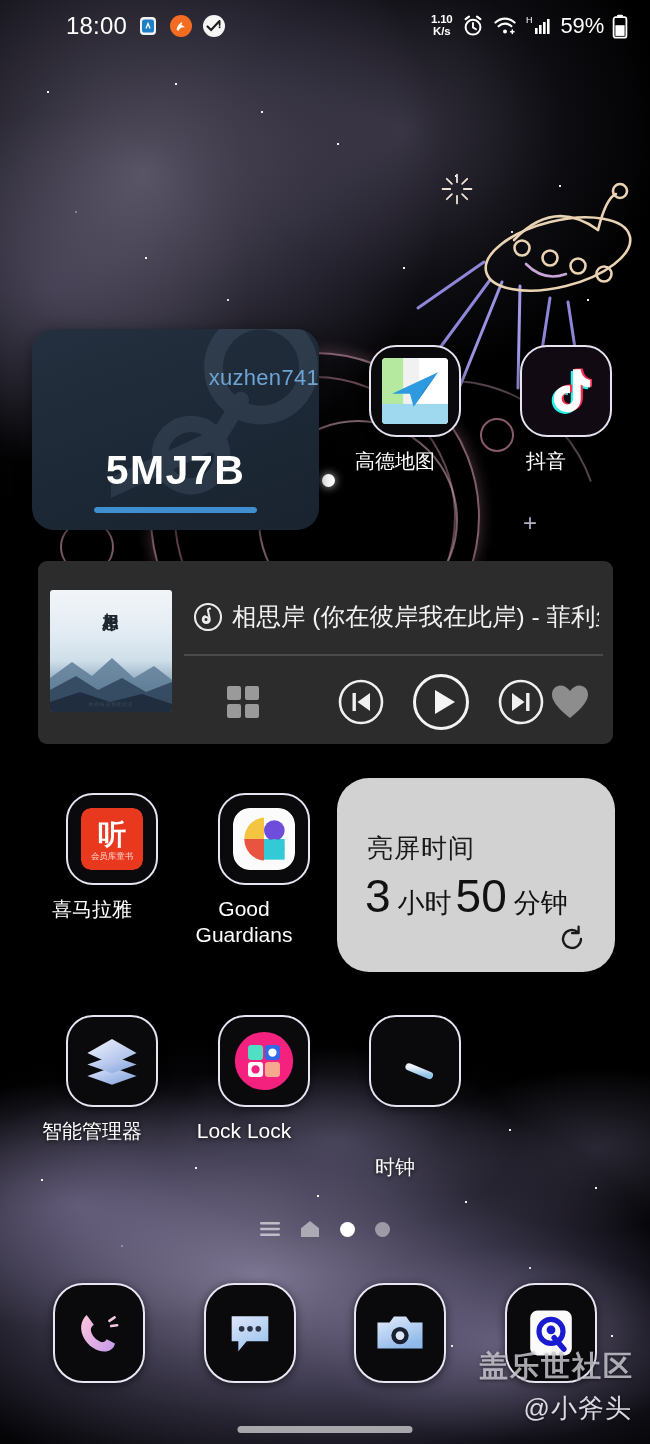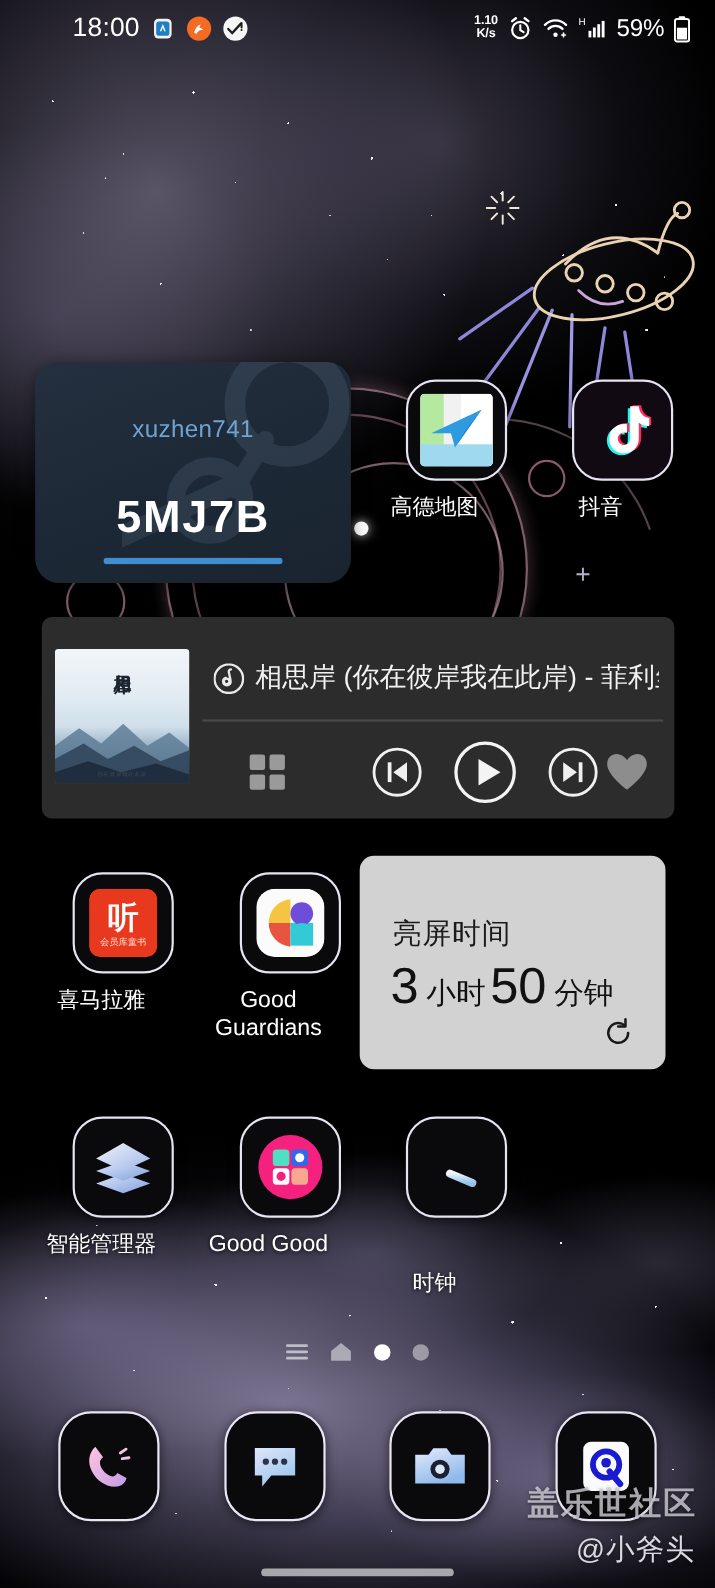--- a/index.html
+++ b/index.html
@@ -151,22 +151,22 @@
   .steam{
     position:absolute; left:32px; top:329px; width:287px; height:201px; z-index:20;
     border-radius:22px; overflow:hidden;
     background:linear-gradient(160deg,#24303f 0%,#1d2836 55%,#1a2430 100%);
     box-shadow:0 4px 16px rgba(0,0,0,.5);
   }
   .steam-logo{
     position:absolute; right:-42px; top:-34px; width:250px; height:250px; opacity:.16;
   }
   .steam-user{
-    position:absolute; left:0; right:0; top:36px; text-align:center;
-    color:#6ea4d4; font-size:22px; letter-spacing:.3px;margin-top:12px;
+    position:absolute; left:0; right:0; top:36px; text-align:right;
+    color:#6ea4d4; font-size:22px; letter-spacing:.3px;
   }
   .steam-code{
     position:absolute; left:0; right:0; top:118px; text-align:center;
     color:#fff; font-size:41px; font-weight:bold; letter-spacing:1.5px;
   }
   .steam-bar{
     position:absolute; left:62px; bottom:17px; width:163px; height:6px;
     border-radius:3px; background:#2c3c4e; overflow:hidden;
   }
   .steam-bar-fill{ height:100%; width:100%; background:#3f8fd0; border-radius:3px; }
@@ -206,22 +206,22 @@
   }
   .ctl{ display:flex; align-items:center; justify-content:center; }
   .ctl-grid{ width:34px; height:34px; margin-left:42px; }
   .ctl-prev{ width:46px; height:46px; margin-left:78px; }
   .ctl-play{ width:58px; height:58px; margin-left:28px; }
   .ctl-next{ width:46px; height:46px; margin-left:28px; }
   .ctl-fav{ width:38px; height:36px; margin-left:auto; margin-right:14px; }
 
   
   .screentime{
-    position:absolute; left:327px; top:778px; width:278px; height:194px; z-index:20;
-    border-radius:13px; background:rgba(226,226,226,.93);
+    position:absolute; left:337px; top:778px; width:278px; height:194px; z-index:20;
+    border-radius:32px; background:rgba(226,226,226,.93);
     box-shadow:0 3px 14px rgba(0,0,0,.45); overflow:hidden;padding-left:44px;
   }
   .st-title{
     position:absolute; left:30px; top:53px; color:#1a1a1a; font-size:26px; letter-spacing:1px;
   }
   .st-value{
     position:absolute; left:28px; top:95px; display:flex; align-items:baseline; color:#111;
   }
   .st-num{ font-size:46px; font-weight:400; line-height:46px; }
   .st-unit{ font-size:27px; margin:0 4px 0 7px; }
@@ -547,21 +547,21 @@
       <svg viewBox="0 0 66 66" style="width:62px;height:62px">
         <circle cx="33" cy="33" r="31" fill="#f5217f"></circle>
         <rect x="16" y="16" width="16" height="16" rx="3.5" fill="#4fe0c4"></rect>
         <rect x="34" y="16" width="16" height="16" rx="3.5" fill="#2f6ae8"></rect>
         <rect x="16" y="34" width="16" height="16" rx="3.5" fill="#fdfdfd"></rect>
         <rect x="34" y="34" width="16" height="16" rx="3.5" fill="#f6a98f"></rect>
         <circle cx="42" cy="24" r="4.4" fill="#ffffff"></circle>
         <circle cx="24" cy="42" r="4.4" fill="#f5217f"></circle>
       </svg>
     </div>
-    <div class="applabel en">Good Good</div>
+    <div class="applabel en">Lock Lock</div>
   </div>
 
   <div class="appcell" style="left:341px; top:1015px;gap:36px;">
     <div class="appicon">
       <svg viewBox="0 0 66 66" style="width:56px;height:56px">
         <defs>
           <linearGradient id="cg" x1="0" y1="0" x2="0" y2="1">
             <stop offset="0" stop-color="#eef3fb"></stop>
               <stop offset="1" stop-color="#8fc4e8"></stop>
           </linearGradient>

